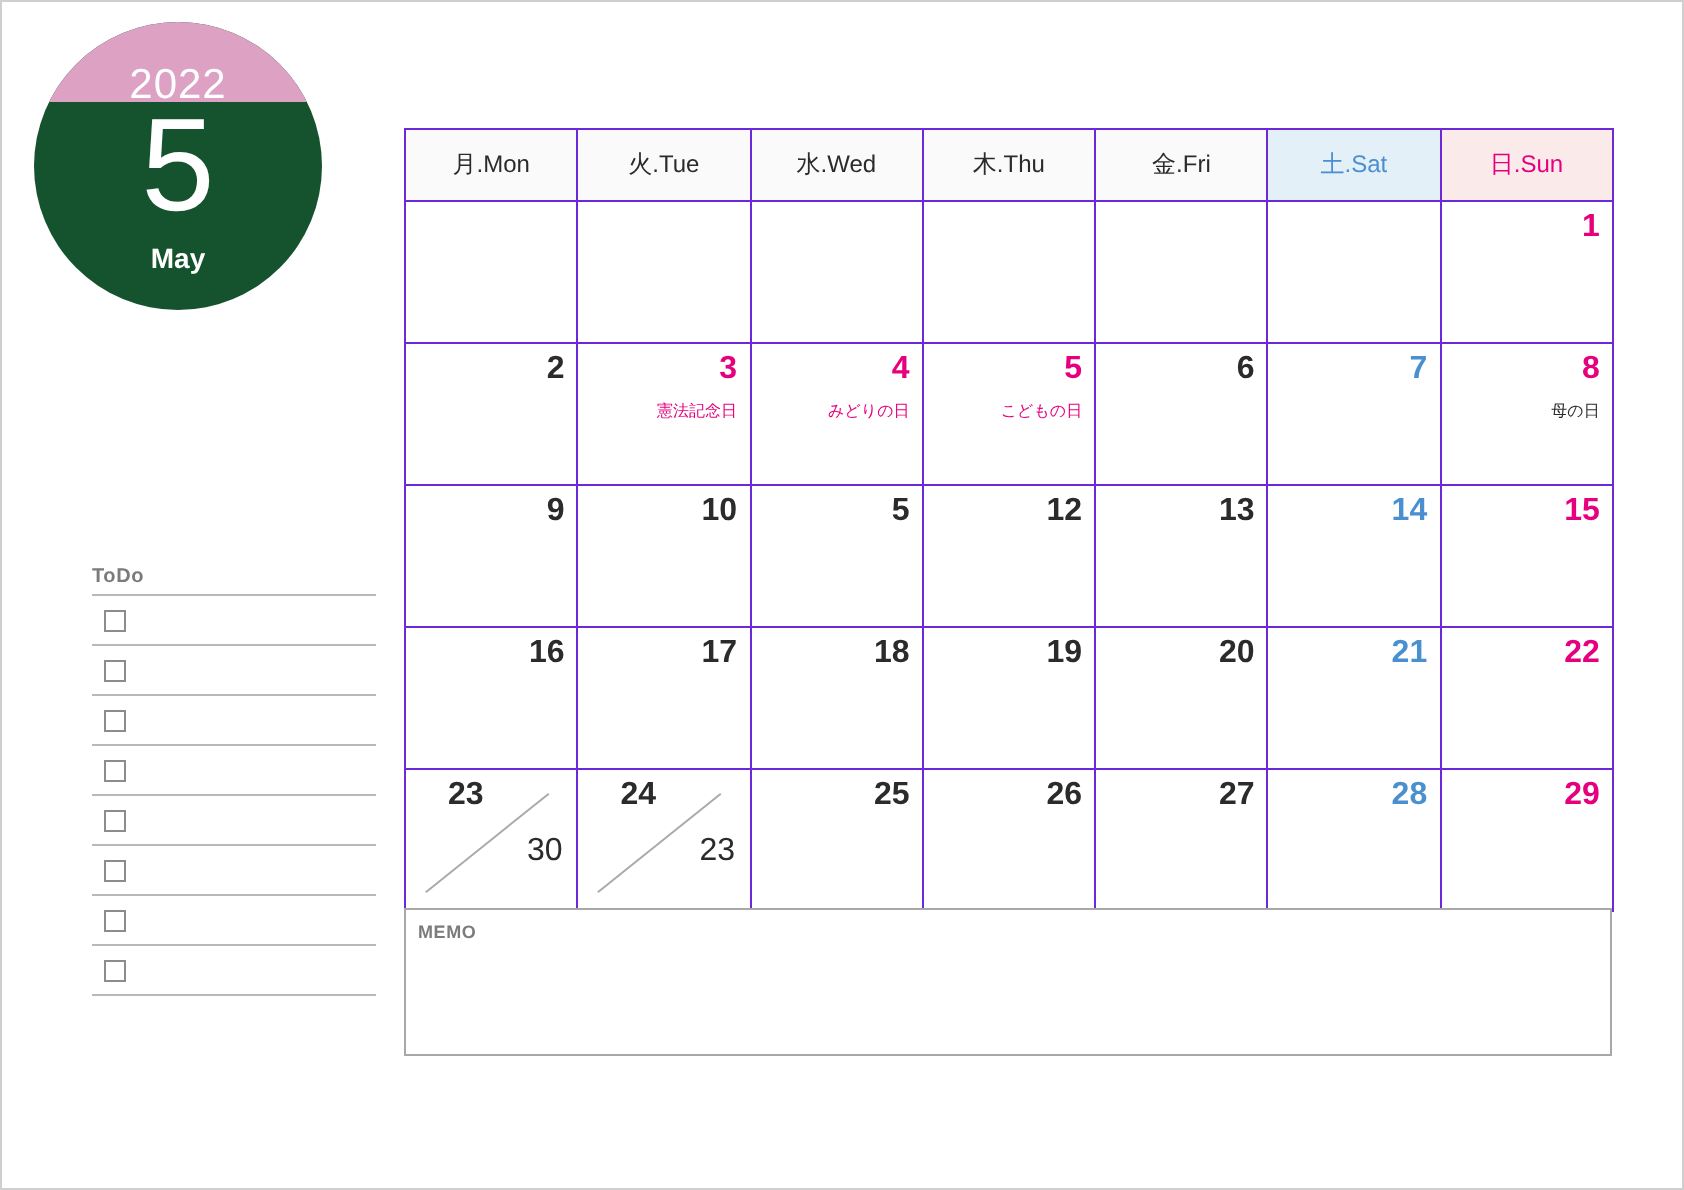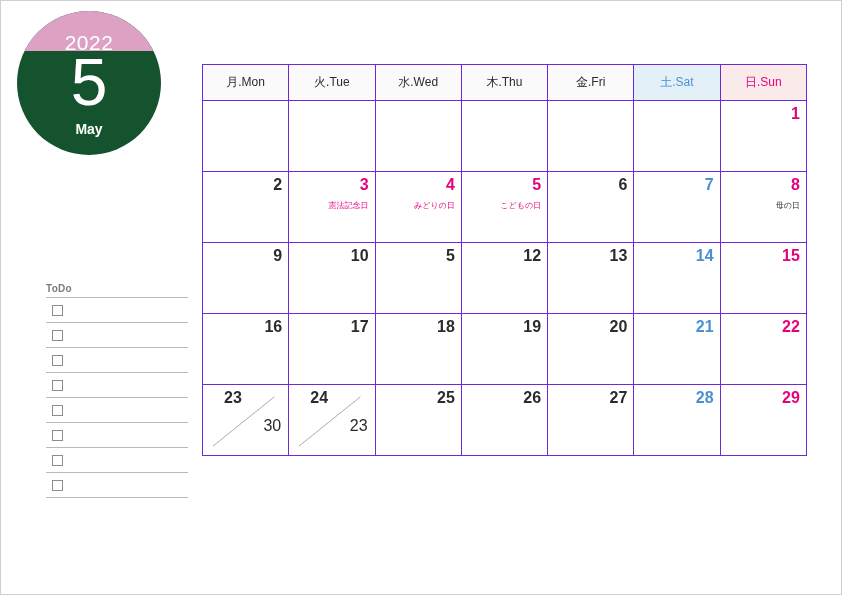--- a/index.html
+++ b/index.html
@@ -359,14 +359,17 @@
           <td>
             <span class="daynum blue">28</span>
           </td>
           <td>
             <span class="daynum pink">29</span>
           </td>
         </tr>
       </tbody>
   </table>
 
+  <div id="memo">
+    <div class="memo-title">MEMO</div>
+  </div>
 
 </div>
 
 </body></html>

